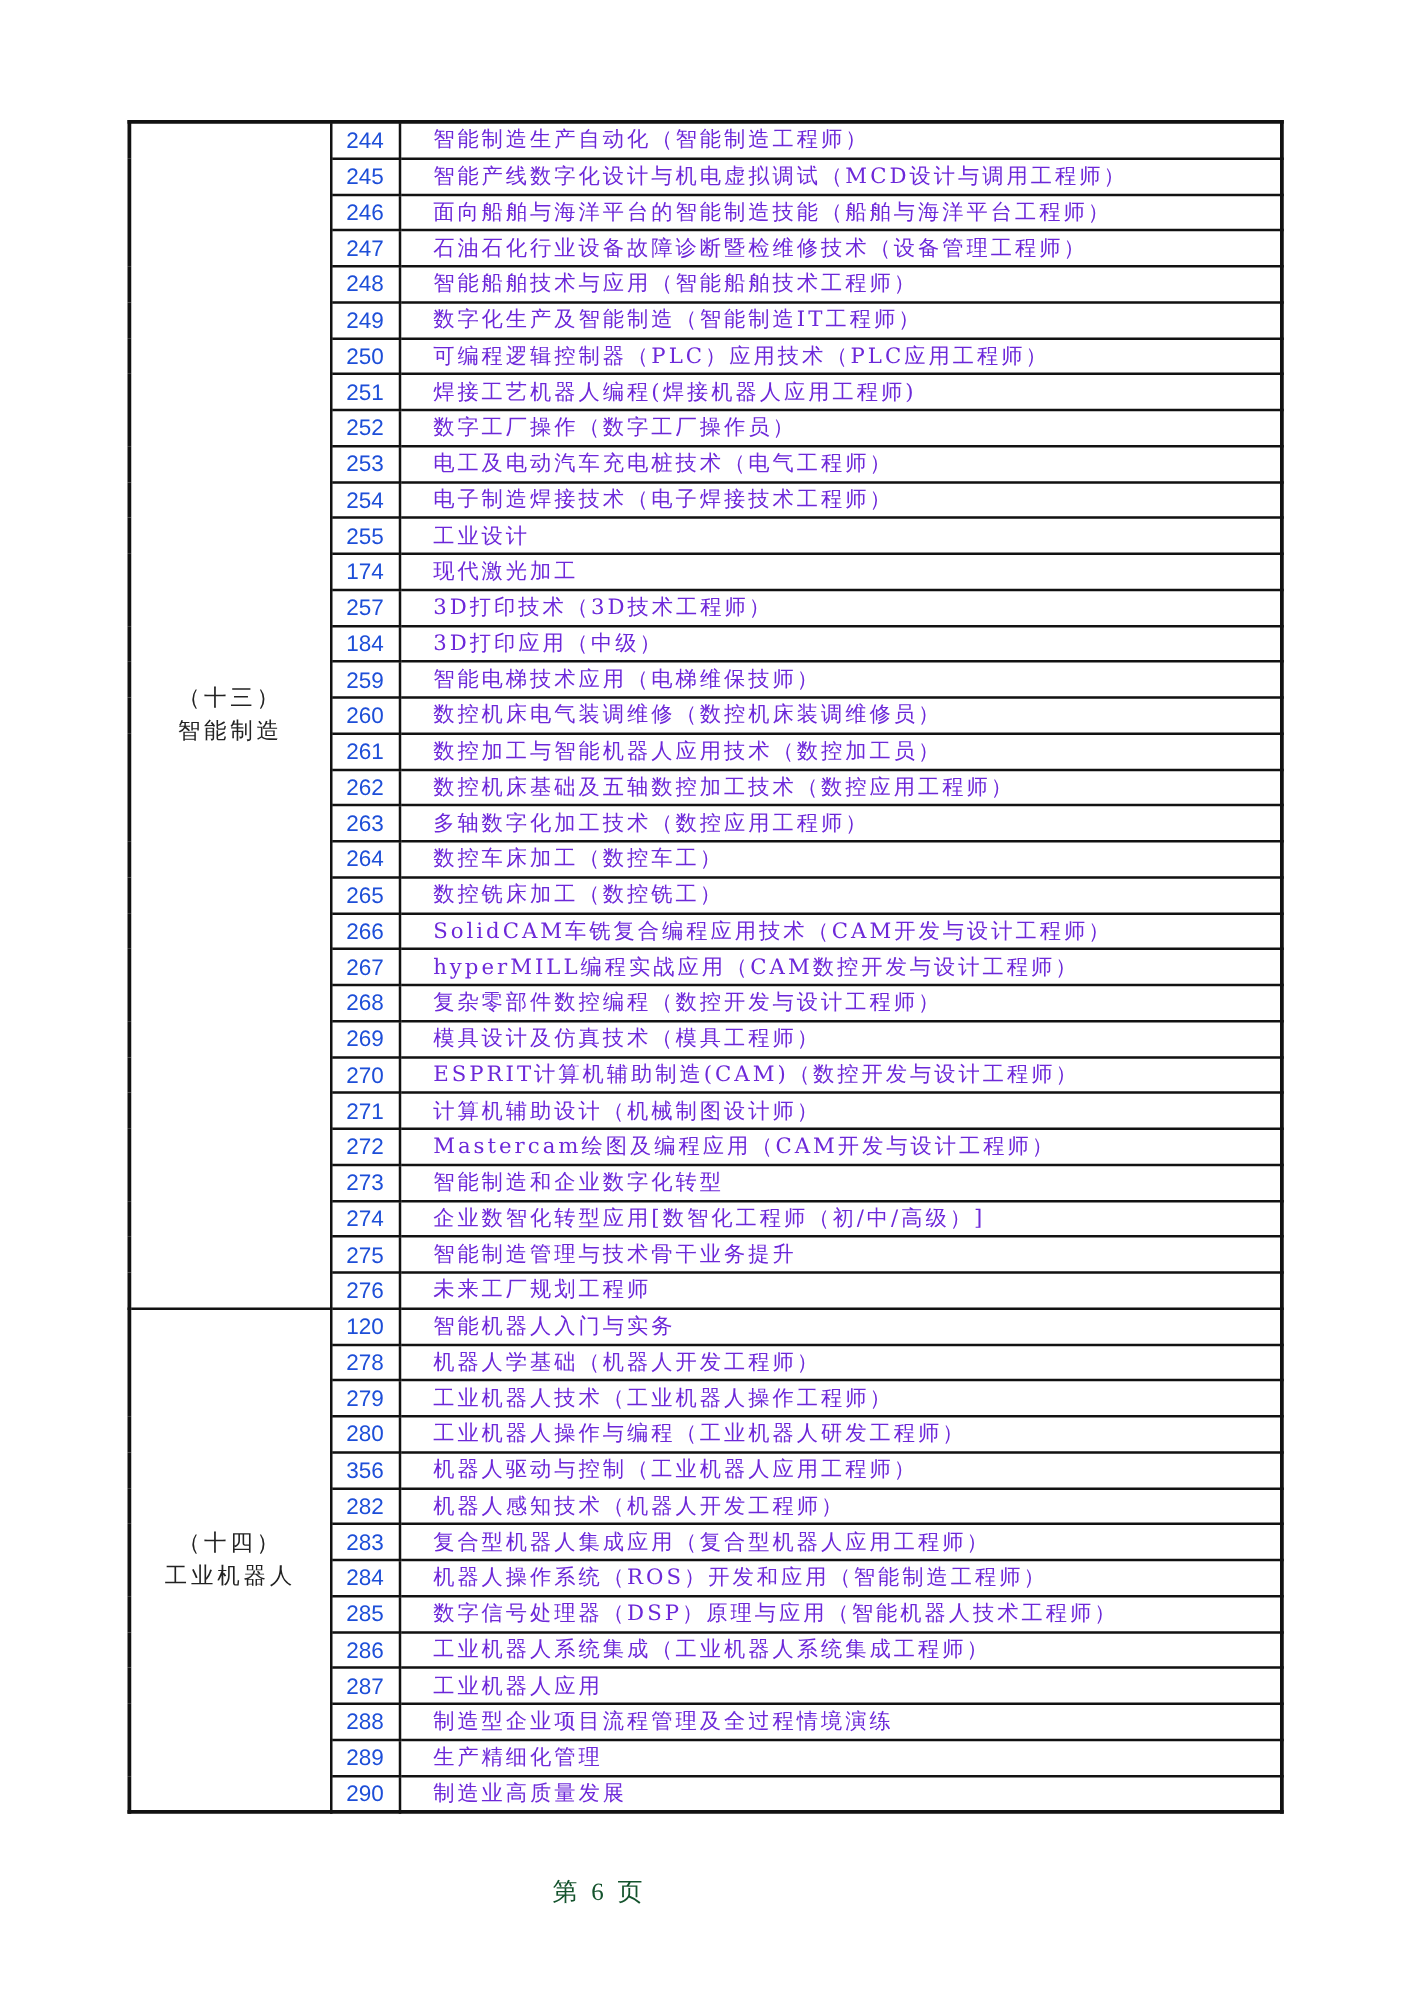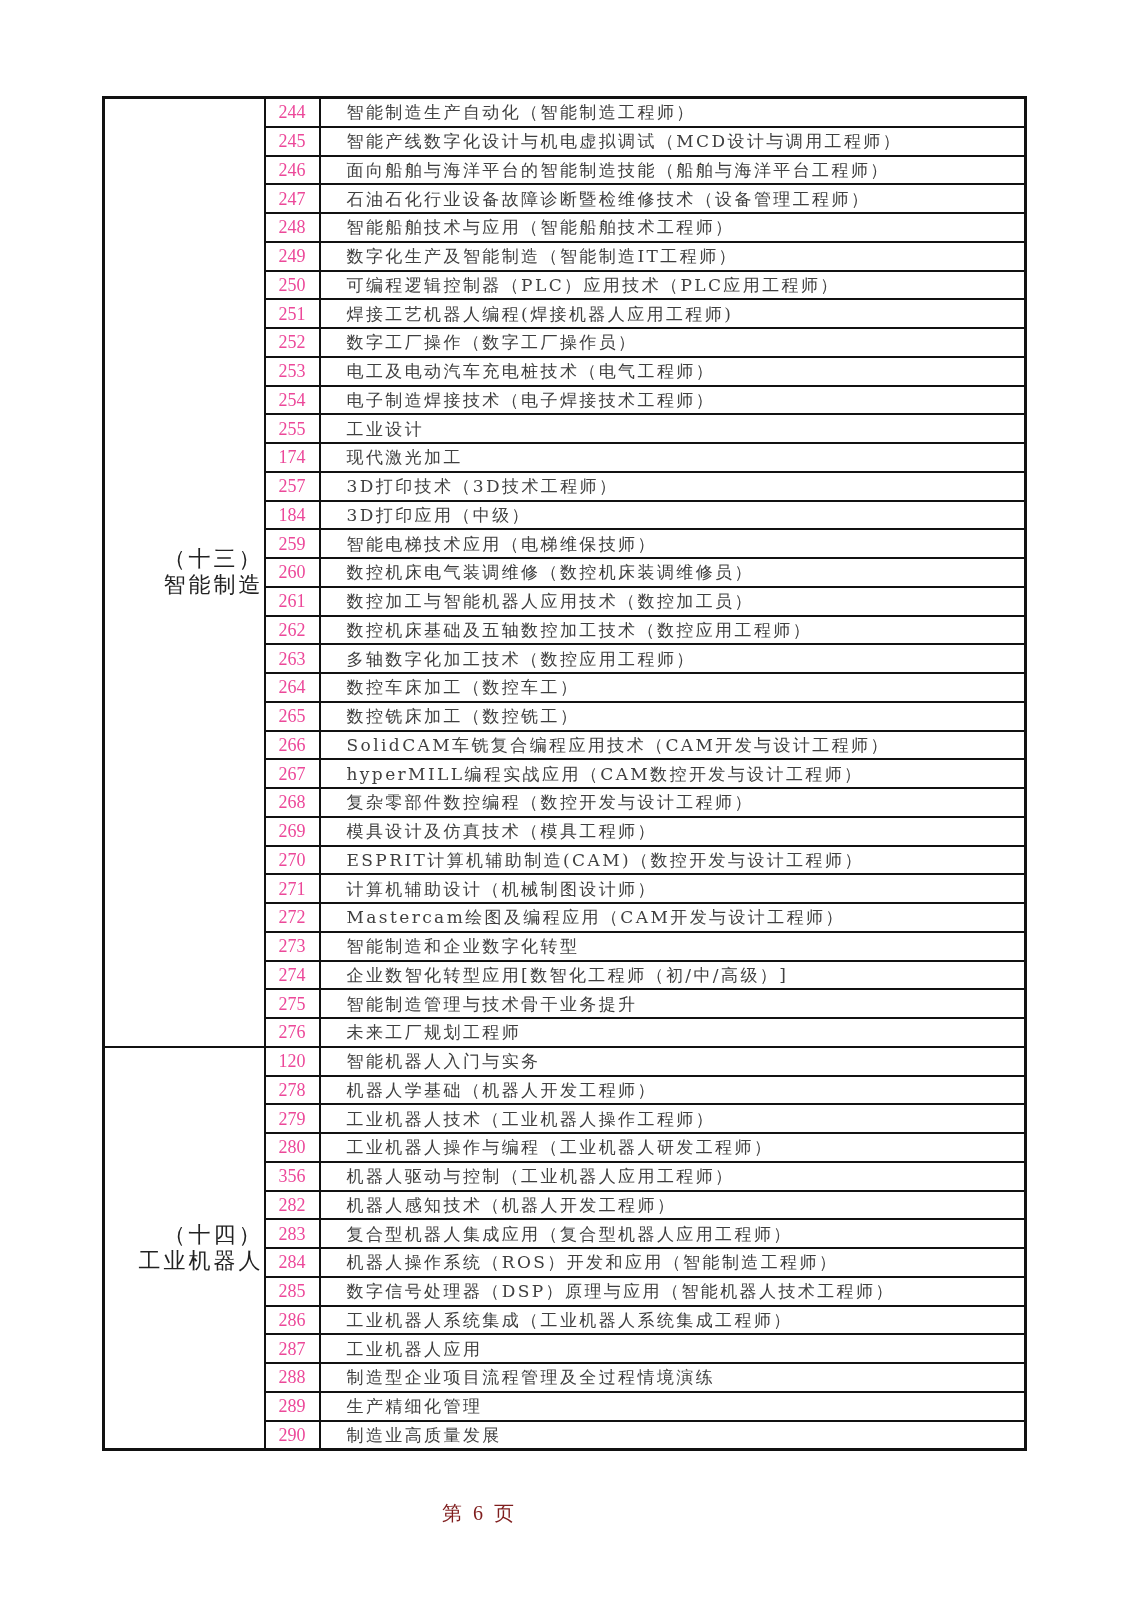--- a/index.html
+++ b/index.html
@@ -3,28 +3,28 @@
 <meta charset="utf-8">
 <style>
   html, body { margin: 0; padding: 0; background: #ffffff; }
   body { width: 1131px; height: 1600px; position: relative; overflow: hidden;
          font-family: "DejaVu Serif", "Liberation Serif", serif; color: #222; }
   .doc-table { position: absolute; left: 102px; top: 96px; width: 925px;
                border-collapse: collapse; border: 3px solid #111; table-layout: fixed; }
   .doc-table td { border: 2px solid #111; padding: 0; height: 26.75px; line-height: 26px; }
   .col-cat { width: 161px; }
   .col-num { width: 55px; }
-  .cat-cell { text-align: right; vertical-align: middle; font-size: 22px; line-height: 27px;
+  .cat-cell { text-align: center; vertical-align: middle; font-size: 18px; line-height: 27px;
               letter-spacing: 3px; border-right: 2px solid #111; }
-  .num-cell { text-align: center; font-family: Liberation Serif, serif;
-              font-size: 18px; color: #ec4899; }
+  .num-cell { text-align: center; font-family: Liberation Sans, sans-serif;
+              font-size: 18px; color: #1d4ed8; }
   .name-cell { padding-left: 26px !important; font-size: 17px; letter-spacing: 2.4px;
-               white-space: nowrap; overflow: hidden; color: #404040; }
+               white-space: nowrap; overflow: hidden; color: #6d28d9; }
   .footer { position: absolute; top: 1500px; left: 0; width: 956px; text-align: center;
-            font-family: "Liberation Serif", "DejaVu Serif", serif; font-size: 20px; color: #7f1d1d;
+            font-family: "Liberation Serif", "DejaVu Serif", serif; font-size: 20px; color: #14532d;
             word-spacing: 6px; }
 </style>
 </head>
 <body>
 
 <table class="doc-table">
   <colgroup>
     <col class="col-cat">
     <col class="col-num">
     <col>

